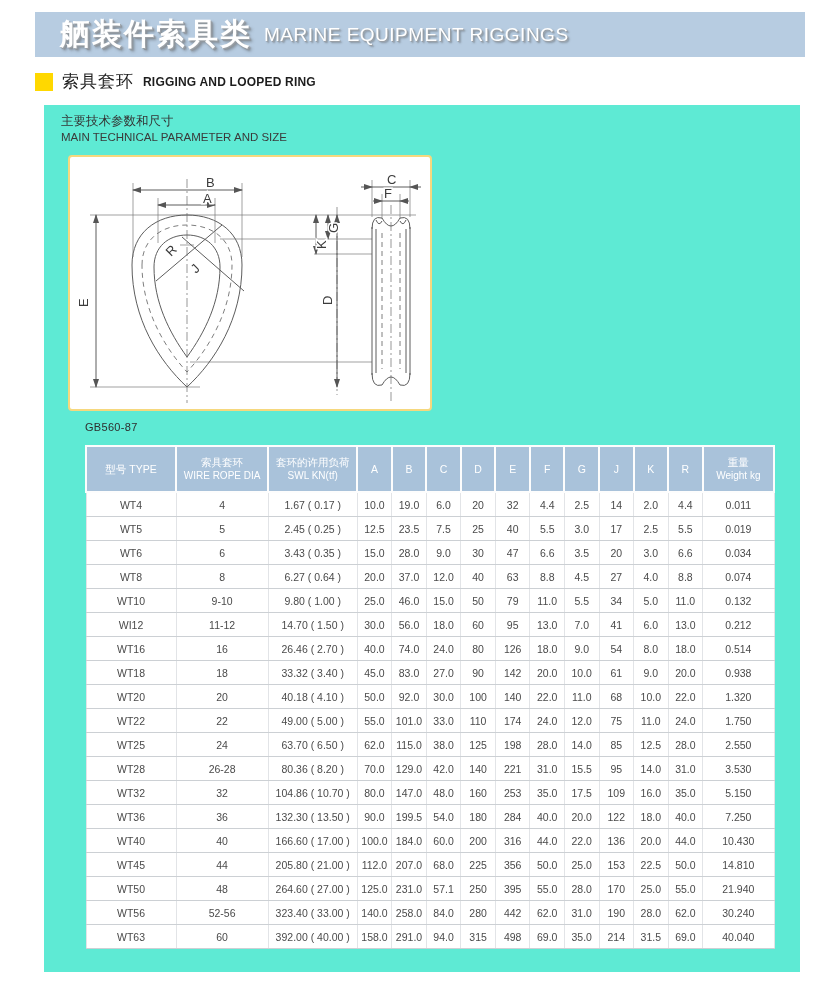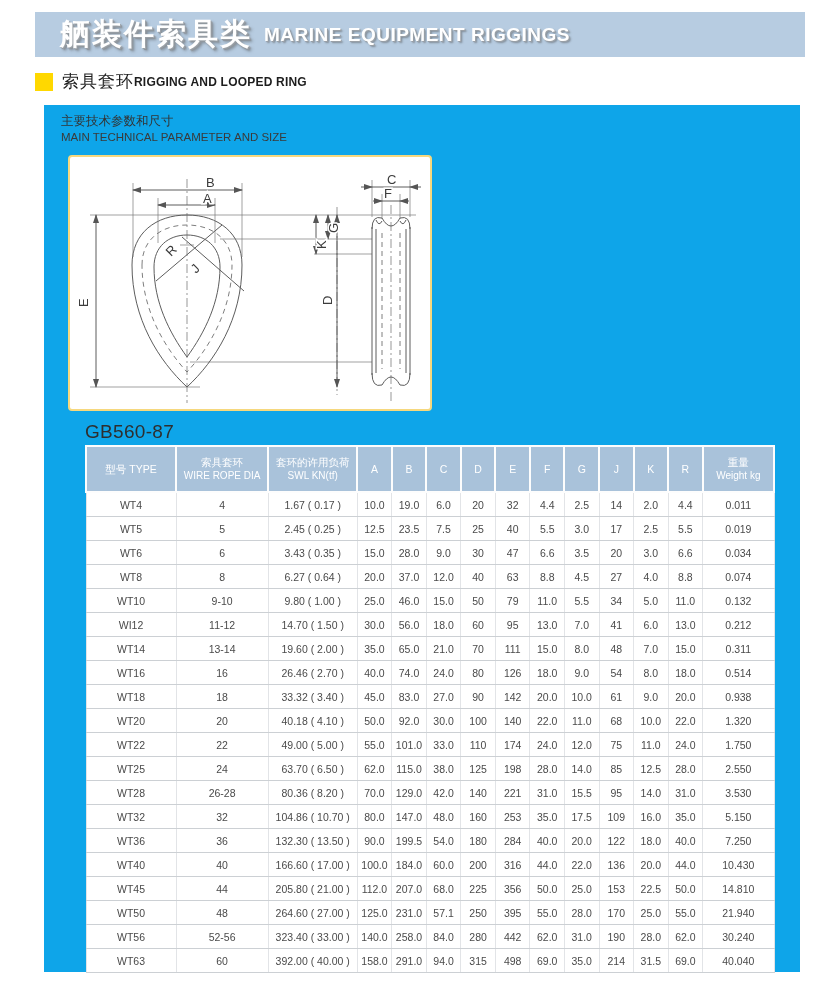--- a/index.html
+++ b/index.html
@@ -4,46 +4,46 @@
 <style>
   html,body{margin:0;padding:0;background:#ffffff;}
   body{font-family:"Liberation Sans","DejaVu Sans",sans-serif;}
   #page{position:relative;width:830px;height:1000px;background:#fff;overflow:hidden;}
 
   
   #banner{position:absolute;left:35px;top:12px;width:770px;height:45px;
     background:#b7cce1;display:flex;align-items:center;padding-left:25px;box-sizing:border-box;}
   #banner .zh{font-size:30px;font-weight:bold;color:#fff;letter-spacing:2px;
     text-shadow:1px 1px 0 #9aa0a6,2px 2px 1px #8d949b,3px 3px 3px rgba(90,95,100,.55);}
-  #banner .en{font-size:19px;font-weight:bold;color:#fff;margin-left:12px;letter-spacing:.5px;
+  #banner .en{font-size:19px;font-weight:normal;color:#fff;margin-left:12px;letter-spacing:.5px;
     text-shadow:1px 1px 0 #9aa0a6,2px 2px 2px rgba(90,95,100,.6);}
 
   
   #section{position:absolute;left:35px;top:70px;display:flex;align-items:center;}
   #section .bullet{width:18px;height:18px;background:#ffd800;margin-right:9px;}
   #section .zh{font-size:17px;font-weight:normal;color:#1d1d1d;letter-spacing:1px;}
-  #section .en{font-size:12px;font-weight:bold;color:#1d1d1d;margin-left:0;letter-spacing:.2px;}
+  #section .en{font-size:12px;font-weight:bold;color:#1d1d1d;margin-left:9px;letter-spacing:.2px;}
 
   
-  #panel{position:absolute;left:44px;top:105px;width:756px;height:867px;background:#0ea5e9;}
+  #panel{position:absolute;left:44px;top:105px;width:756px;height:867px;background:#5eead4;}
 
   #tech{position:absolute;left:17px;top:8px;line-height:1.35;}
   #tech .zh{font-size:12.5px;color:#333;}
   #tech .en{font-size:11.5px;color:#3a3a3a;}
 
   #drawbox{position:absolute;left:24px;top:50px;width:360px;height:252px;background:#fff;
     border:2px solid #f6d87e;border-radius:4px;box-sizing:content-box;}
   #drawbox svg{display:block;}
   .dln{stroke:#5d5d5d;stroke-width:1;fill:none;}
   .thin{stroke:#7a7a7a;stroke-width:.7;fill:none;}
   .dash{stroke:#5d5d5d;stroke-width:.8;fill:none;stroke-dasharray:5 4;}
   .cline{stroke:#6a6a6a;stroke-width:.7;fill:none;stroke-dasharray:9 3 2 3;}
   .lbl{font:13px "Liberation Sans",sans-serif;fill:#3c3c3c;stroke:#fff;stroke-width:3px;paint-order:stroke;}
 
-  #gb{position:absolute;left:41px;top:316px;font-size:19px;color:#2e2e2e;letter-spacing:.3px;}
+  #gb{position:absolute;left:41px;top:316px;font-size:11px;color:#2e2e2e;letter-spacing:.3px;}
 
   
   #tblwrap{position:absolute;left:41px;top:340px;width:690px;}
   table{border-collapse:collapse;width:690px;table-layout:fixed;}
   thead th{background:#a9c2da;color:#ffffff;font-weight:normal;font-size:10.5px;
     border:2px solid #fdfdfd;height:44px;padding:0;line-height:1.35;}
   thead th .h2{display:block;font-size:10px;}
   tbody td{background:#ffffff;color:#4a4a4a;font-size:10.5px;text-align:center;
     border-top:1px solid #ccd0d4;border-bottom:1px solid #ccd0d4;
     border-left:1px solid #e2e4e7;border-right:1px solid #e2e4e7;
@@ -280,36 +280,20 @@
               <td>60</td>
               <td>95</td>
               <td>13.0</td>
               <td>7.0</td>
               <td>41</td>
               <td>6.0</td>
               <td>13.0</td>
               <td>0.212</td>
             </tr>
             <tr>
-              <td>WT14</td>
-              <td>13-14</td>
-              <td>19.60 ( 2.00 )</td>
-              <td>35.0</td>
-              <td>65.0</td>
-              <td>21.0</td>
-              <td>70</td>
-              <td>111</td>
-              <td>15.0</td>
-              <td>8.0</td>
-              <td>48</td>
-              <td>7.0</td>
-              <td>15.0</td>
-              <td>0.311</td>
-            </tr>
-            <tr>
               <td>WT16</td>
               <td>16</td>
               <td>26.46 ( 2.70 )</td>
               <td>40.0</td>
               <td>74.0</td>
               <td>24.0</td>
               <td>80</td>
               <td>126</td>
               <td>18.0</td>
               <td>9.0</td>

